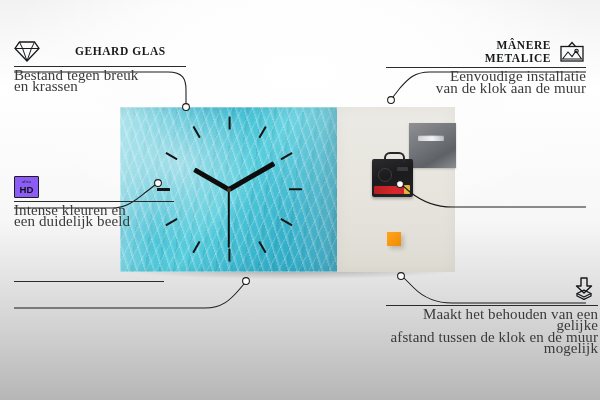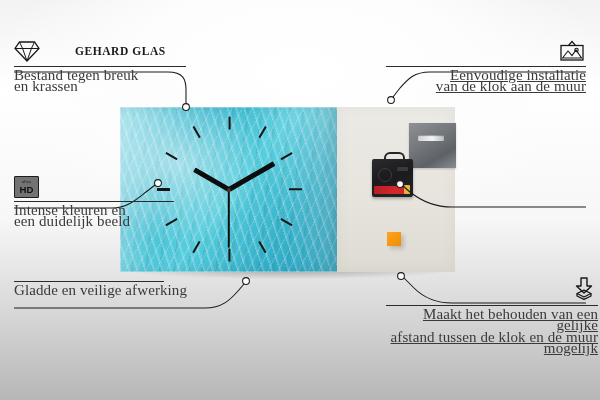--- a/index.html
+++ b/index.html
@@ -25,28 +25,28 @@
     font-size:11.5px;letter-spacing:.55px;color:#17191b;line-height:12.6px;
     font-weight:700;text-transform:uppercase;margin-left:28px;
   }
   .feat.left .ttl{text-align:left;}
   .feat.right .ttl{text-align:right;}
   .rule{height:1px;background:#2b2b2b;margin-top:3px;}
   .sub{
     font-size:15px;color:#3a3a3a;line-height:11.4px;margin-top:3px;
     letter-spacing:.1px;
   }
-  .feat.right .sub{text-align:right;text-decoration:underline;}
+  .feat.right .sub{text-align:right;}
   .ic{flex:0 0 auto;display:block;}
 
   
   .hdbox{
     width:23px;height:20px;border:1.2px solid #1d1d1d;border-radius:1px;
     display:flex;flex-direction:column;align-items:center;justify-content:center;
-    line-height:1;background:#737373;
+    line-height:1;background:#8b5cf6;
   }
   .hdbox .u{font-size:4.4px;letter-spacing:.2px;color:#1d1d1d;font-family:"Liberation Sans",sans-serif;}
   .hdbox .h{font-size:9.6px;font-weight:700;color:#111;font-family:"Liberation Sans",sans-serif;margin-top:.5px;}
 
   
   .photo{position:absolute;left:120px;top:107px;width:335px;height:165px;}
   .panel-right{
     position:absolute;right:0;top:0;width:118px;height:100%;
     background:linear-gradient(to bottom,#eceae4 0%,#e6e4dd 55%,#dedbd3 100%);
     box-shadow:inset 0 0 16px rgba(0,0,0,.045);
@@ -195,25 +195,25 @@
         <span class="h">HD</span>
       </div>
     </div>
     <div class="rule" style="width:160px;"></div>
     <div class="sub" style="white-space:pre-line;">Intense kleuren en
 een duidelijk beeld</div>
   </div>
 
   <div class="feat left" style="left:14px;top:278px;">
     <div class="rule" style="width:150px;"></div>
-    <div class="sub" style="white-space:pre-line;">Gladde en veilige afwerking</div>
   </div>
 
   <div class="feat right" style="left:386px;top:39px;">
     <div class="head">
+      <div class="ttl" style="max-width:120px;">MÂNERE METALICE</div>
       <svg class="ic" width="28" height="24" viewBox="0 0 28 24">
         <path d="M14 2.5 L10.5 6.5 H17.5 Z" fill="none" stroke="#16181a" stroke-width="1.2"></path>
         <rect x="3" y="6.5" width="22" height="14.5" fill="none" stroke="#16181a" stroke-width="1.3"></rect>
         <path d="M4.5 19 L10 12 L14 16.5 L18 11 L23.5 19 Z" fill="none" stroke="#16181a" stroke-width="1.1"></path>
         <circle cx="18.5" cy="11" r="1.7" fill="none" stroke="#16181a" stroke-width="1.1"></circle>
       </svg>
     </div>
     <div class="rule" style="width:200px;margin-left:0;"></div>
     <div class="sub" style="white-space:pre-line;">Eenvoudige installatie
 van de klok aan de muur</div>

